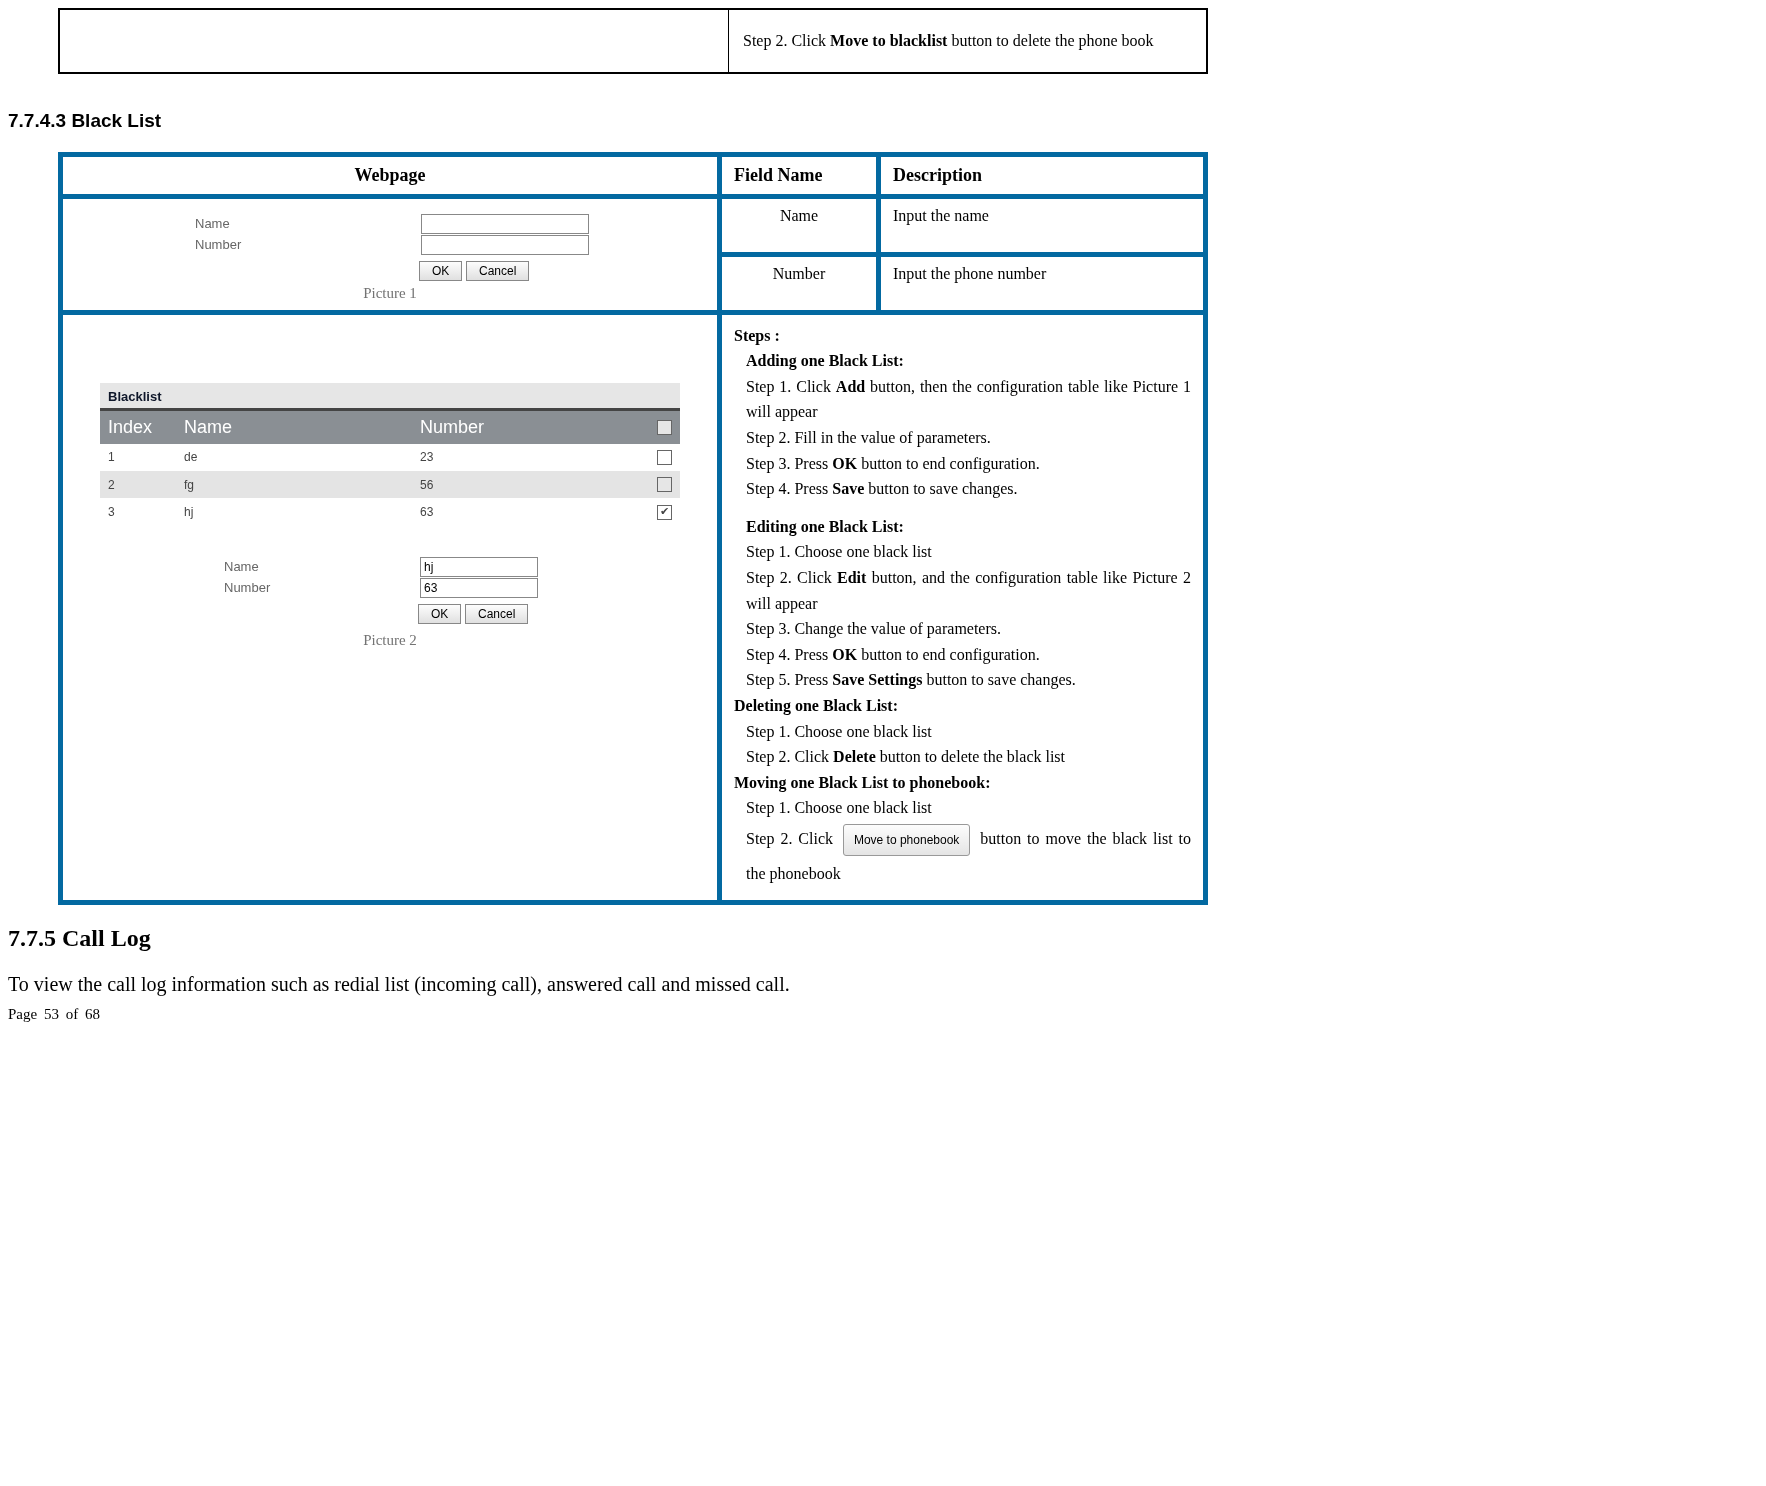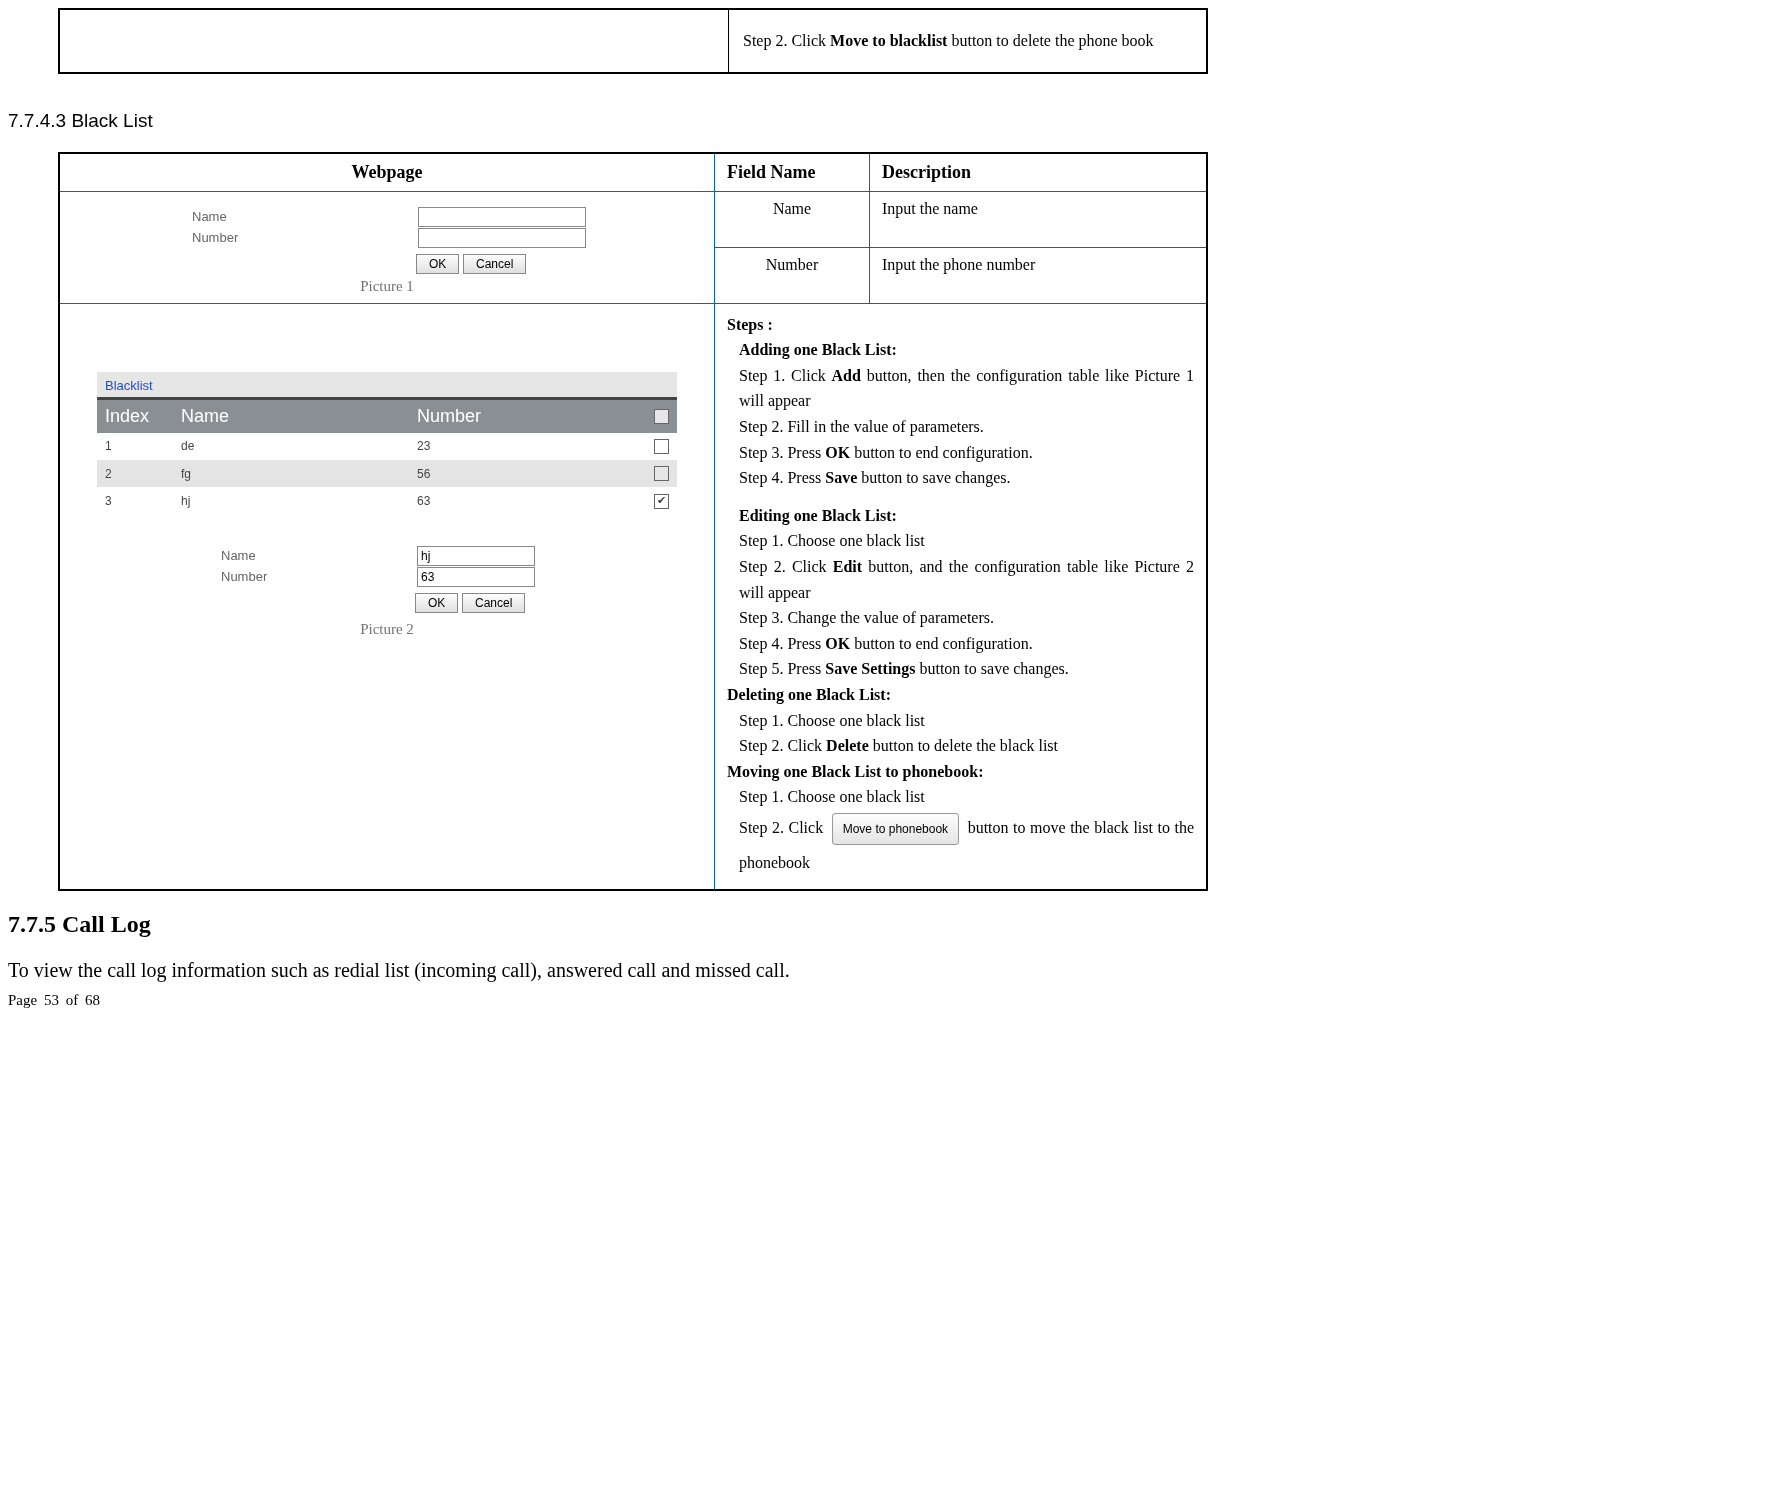--- a/index.html
+++ b/index.html
@@ -20,39 +20,39 @@
     margin-bottom: 36px;
   }
   .outer-table td {
     border: 1px solid #000;
     padding: 10px 14px;
     vertical-align: top;
     line-height: 2.6;
   }
   .h3 {
     font-family: Arial, Helvetica, sans-serif;
-    font-weight: normal;
+    font-weight: bold;
     font-size: 19px;
     margin: 10px 0 20px 0;
   }
   .h2 {
     font-family: "Times New Roman", Times, serif;
     font-weight: bold;
     font-size: 24px;
     margin: 20px 0 12px 0;
   }
   .main-table {
     border: 2.5px solid #000;
     border-collapse: collapse;
     width: 1150px;
     margin-left: 50px;
   }
   .main-table > tbody > tr > td,
   .main-table > tbody > tr > th {
-    border: 1px solid #0369a1;
+    border: 5px solid #0369a1;
     padding: 8px 12px;
     vertical-align: top;
   }
   .main-table th {
     font-weight: bold;
     font-size: 18px;
     text-align: left;
     padding: 10px 14px;
   }
   .main-table th.center { text-align: center; }
@@ -127,22 +127,22 @@
   }
 
   .blacklist-panel {
     font-family: Arial, Helvetica, sans-serif;
     width: 580px;
     margin: 60px auto 0 auto;
     text-align: left;
   }
   .bl-title {
     font-size: 13px;
-    font-weight: normal;
-    color: #1d4ed8;
+    font-weight: bold;
+    color: #0f172a;
     border-bottom: 3px solid #444;
     padding: 6px 8px 4px 8px;
     background: #e6e6e6;
   }
   .bl-table {
     width: 100%;
     border-collapse: collapse;
     font-size: 12px;
   }
   .bl-table thead th {

